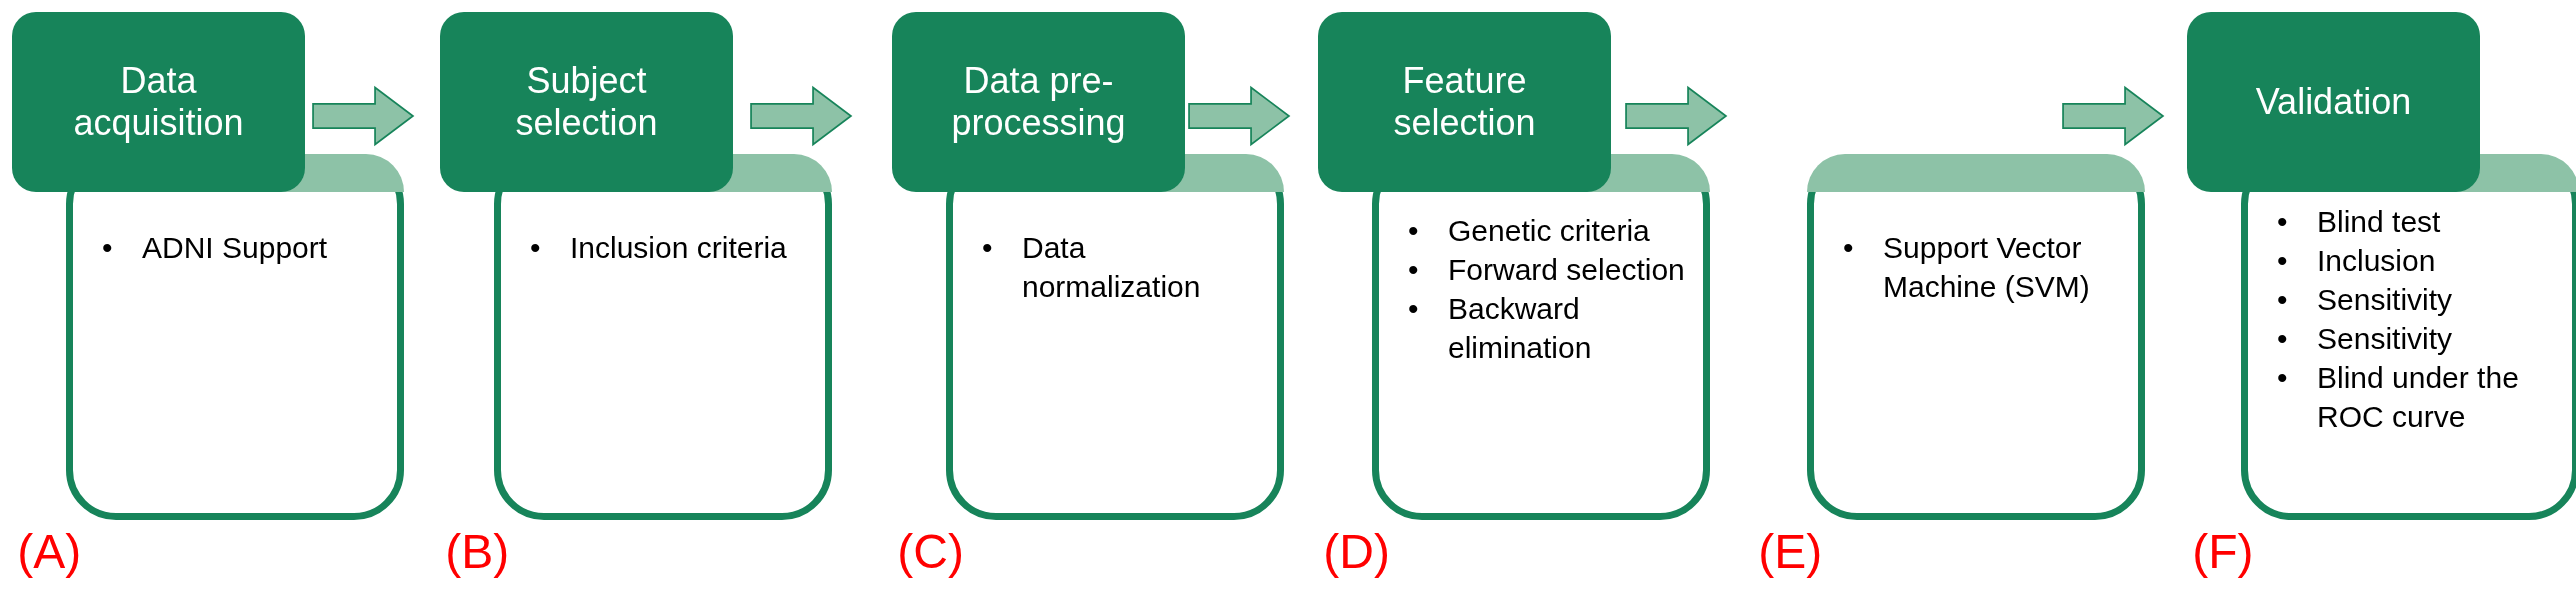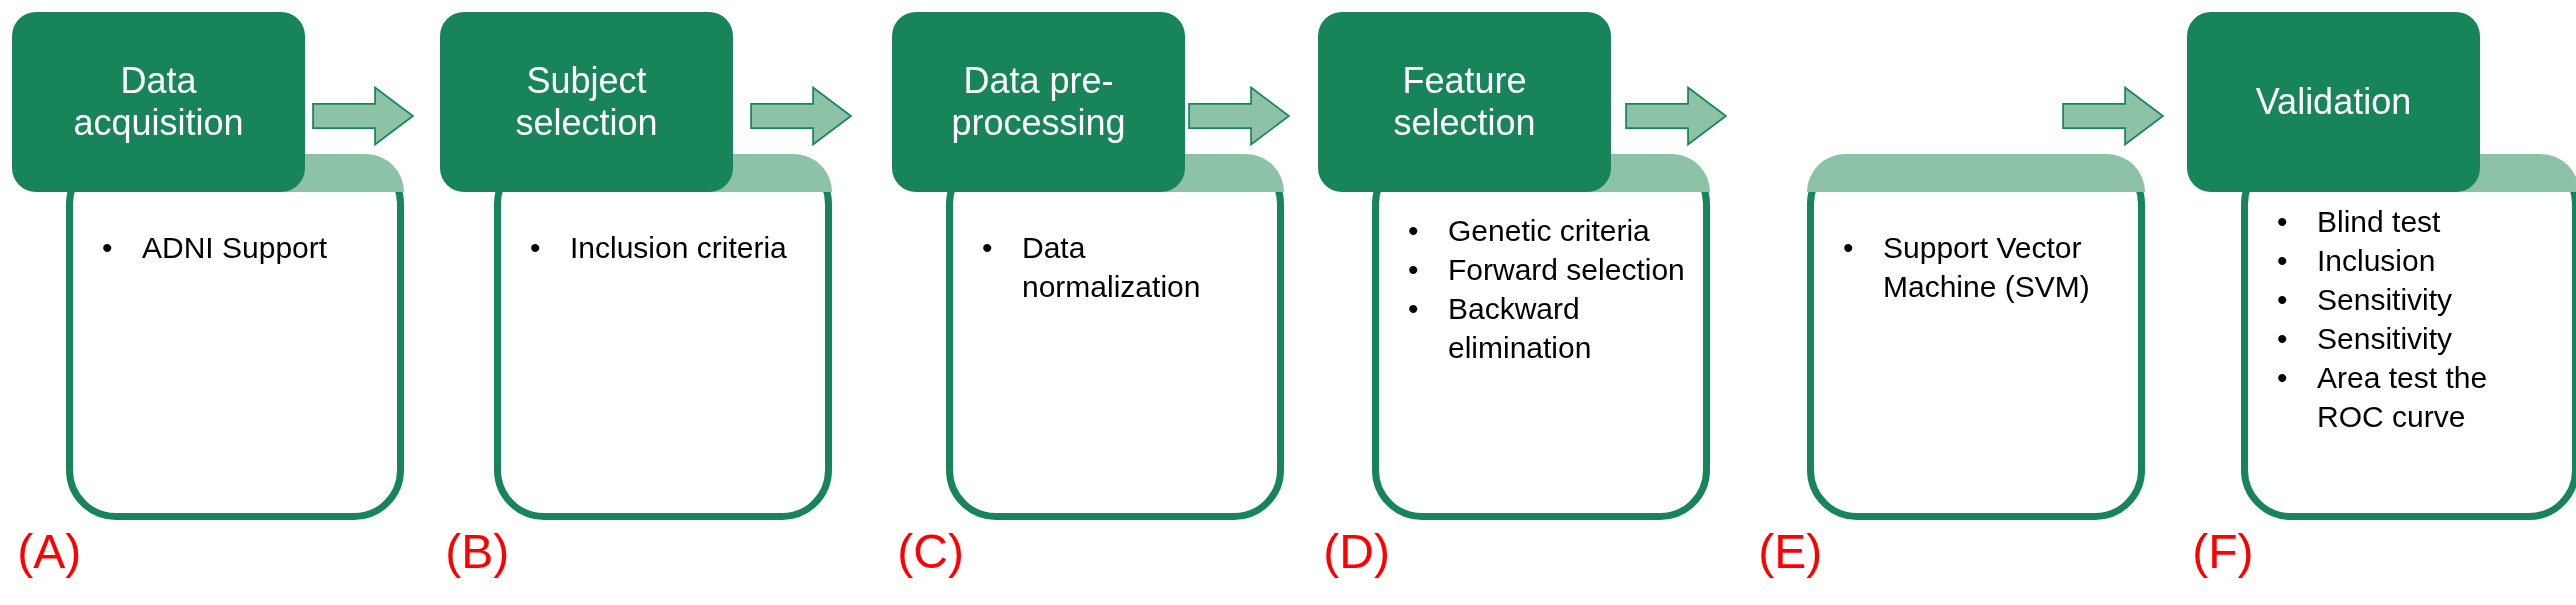--- a/index.html
+++ b/index.html
@@ -239,21 +239,21 @@
         <div class="bullet-row">
           <span class="bullet-dot">•</span>
           <span class="bullet-text">Sensitivity</span>
         </div>
         <div class="bullet-row">
           <span class="bullet-dot">•</span>
           <span class="bullet-text">Sensitivity</span>
         </div>
         <div class="bullet-row">
           <span class="bullet-dot">•</span>
-          <span class="bullet-text">Area test the ROC curve</span>
+          <span class="bullet-text">Blind under the ROC curve</span>
         </div>
       </div>
       <div class="panel-label">(F)</div>
     </div>
     <div class="flow-arrow" style="left: 311px;">
       <svg viewBox="0 0 120 72" xmlns="http://www.w3.org/2000/svg" aria-hidden="true">
         <polygon points="2,22 74,22 74,3 118,36 74,69 74,50 2,50" fill="#8DC2A7" stroke="#17845A" stroke-width="2" stroke-linejoin="miter"></polygon>
       </svg>
     </div>
     <div class="flow-arrow" style="left: 749px;">

